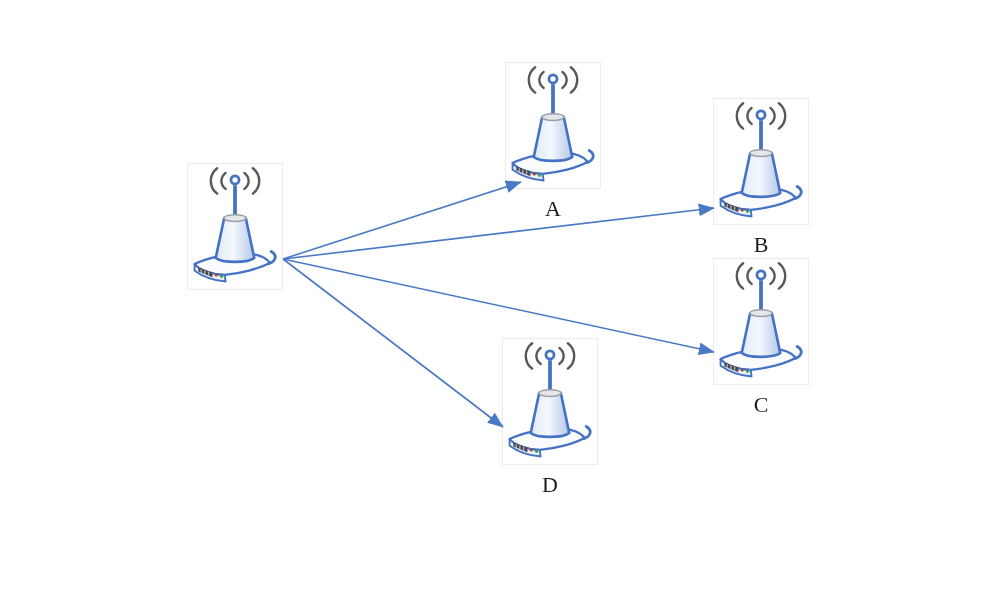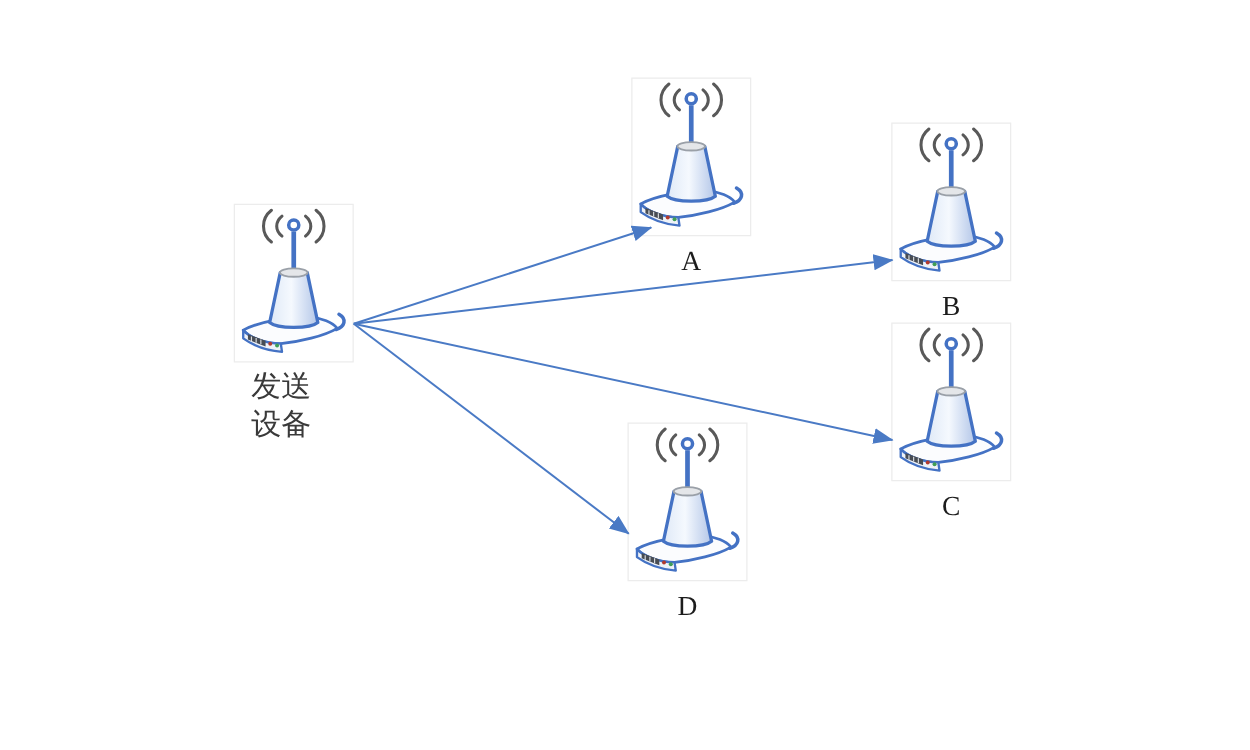--- a/index.html
+++ b/index.html
@@ -93,24 +93,20 @@
 </svg>
 
 <div class="stage">
 
   <div class="node" style="left:187px;top:163px;">
     <div class="icon-frame">
       <svg class="device-svg" viewBox="0 0 100 132">
           <use href="#transmitter"></use>
         </svg>
     </div>
-    <div class="sender-label">
-      <div>发送</div>
-      <div>设备</div>
-    </div>
   </div>
 
   <div class="node" style="left:505px;top:62px;">
     <div class="icon-frame">
       <svg class="device-svg" viewBox="0 0 100 132">
           <use href="#transmitter"></use>
         </svg>
     </div>
     <div class="node-label">A</div>
   </div>

